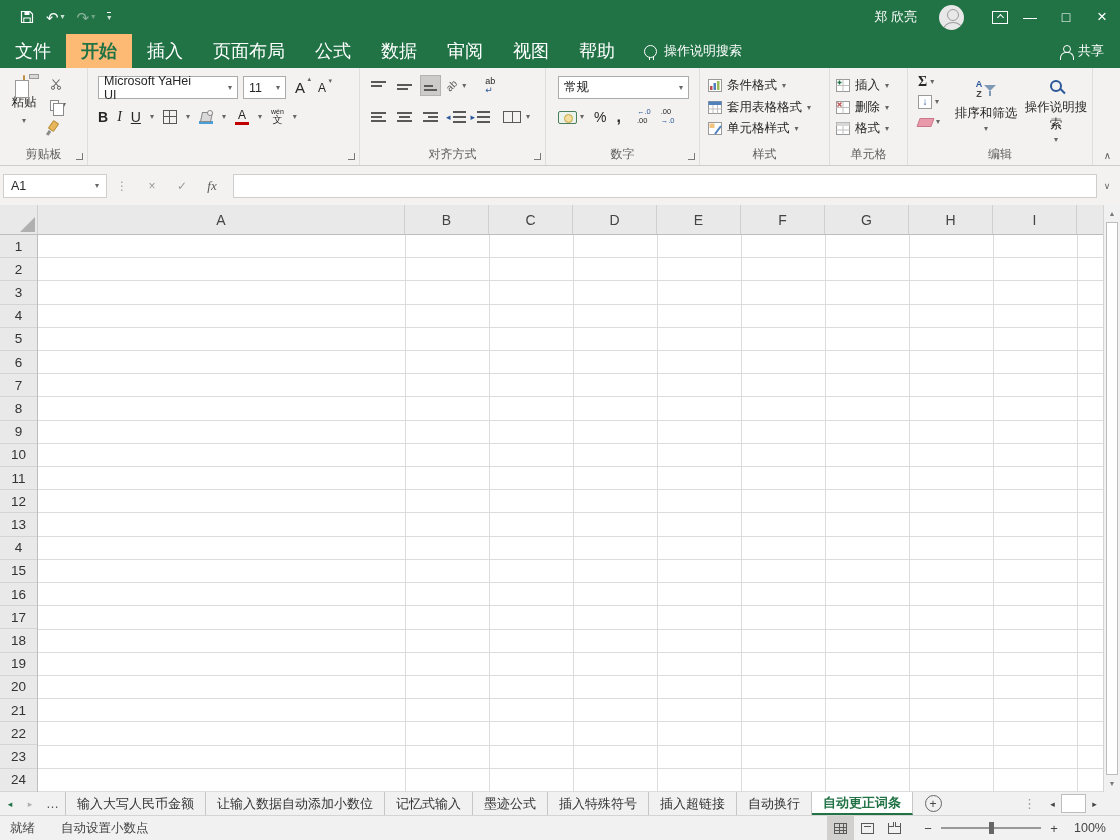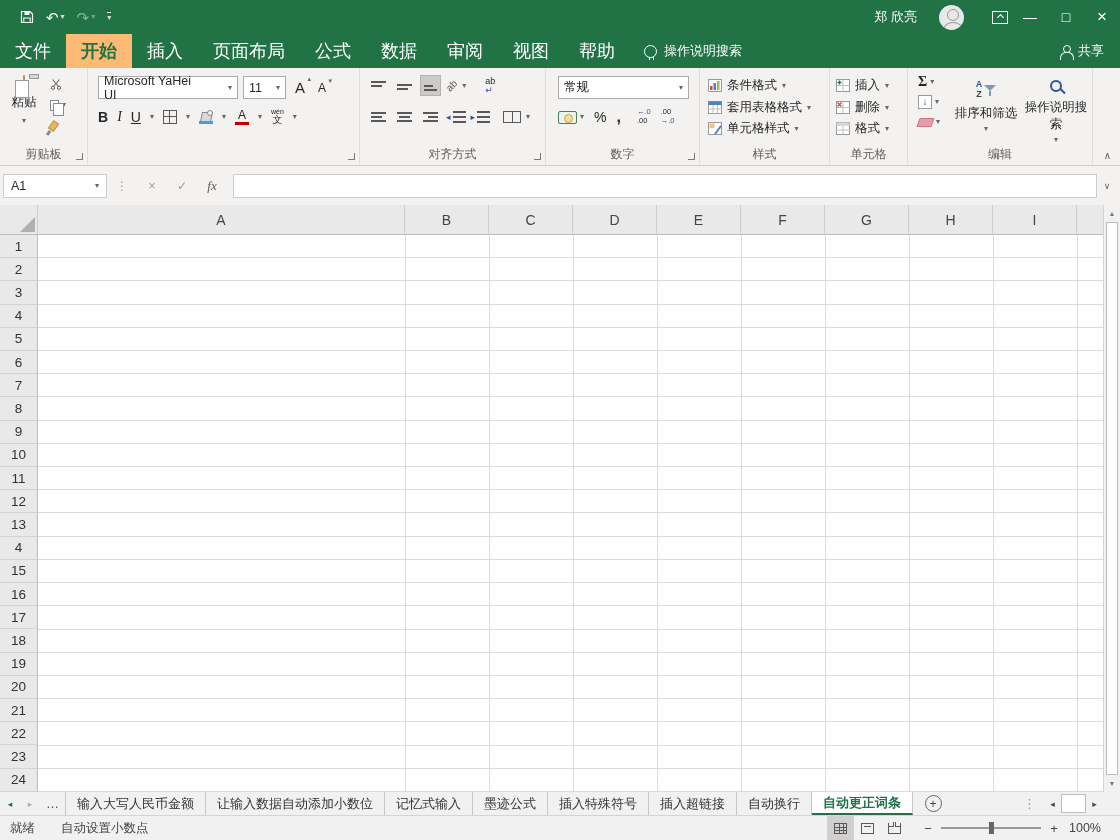--- a/index.html
+++ b/index.html
@@ -215,21 +215,21 @@
       linear-gradient(#595959,#595959) 0 3px/100% 1px no-repeat,
       linear-gradient(#595959,#595959) 0 6.5px/100% 1px no-repeat; }
   .vi-layout { width:13px; height:11px; border:1px solid #595959; position:relative; }
   .vi-layout::before { content:""; position:absolute; left:2px; right:2px; top:2px; height:1px; background:#595959; }
   .vi-break { width:13px; height:11px; border:1px solid #595959; border-top:none; position:relative; }
   .vi-break::before { content:""; position:absolute; top:-1px; left:0; width:4px; height:4px; border-right:1px solid #595959; border-bottom:1px solid #595959; }
   .vi-break::after  { content:""; position:absolute; top:-1px; right:0; width:4px; height:4px; border-left:1px solid #595959; border-bottom:1px solid #595959; }
   .zoom-sign { width:20px; text-align:center; font-size:13px; color:#444; }
   .zoom-track { width:100px; height:2px; background:#999; position:relative; margin:0 3px; }
   .zoom-handle { position:absolute; left:48px; top:-5px; width:5px; height:12px; background:#666; }
-  .zoom-label { width:42px; text-align:center; margin-right:14px; }
+  .zoom-label { width:42px; text-align:right; margin-right:14px; }
 </style>
 </head>
 <body>
 
 <div class="titlebar">
   <div class="qat">
     <span class="ic">
       <svg width="14" height="14" viewBox="0 0 14 14">
           <path d="M1.5 1.5 H10 L12.5 4 V12.5 H1.5 Z" fill="none" stroke="#fff" stroke-width="1.2"></path>
           <rect x="4.5" y="1.5" width="5" height="3.5" fill="#fff"></rect>

